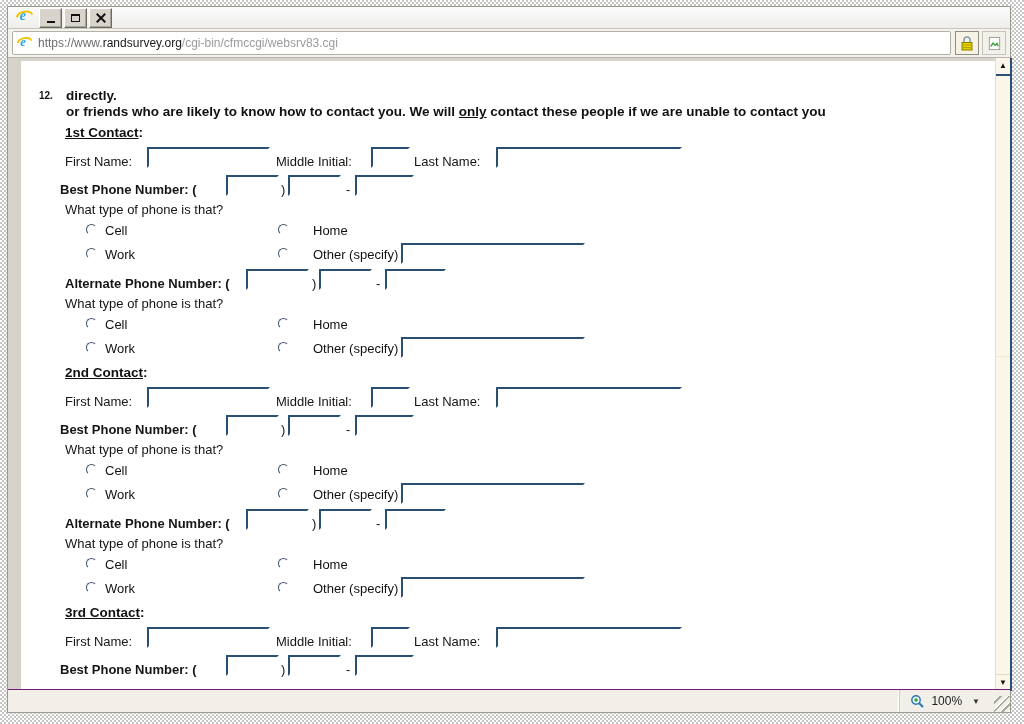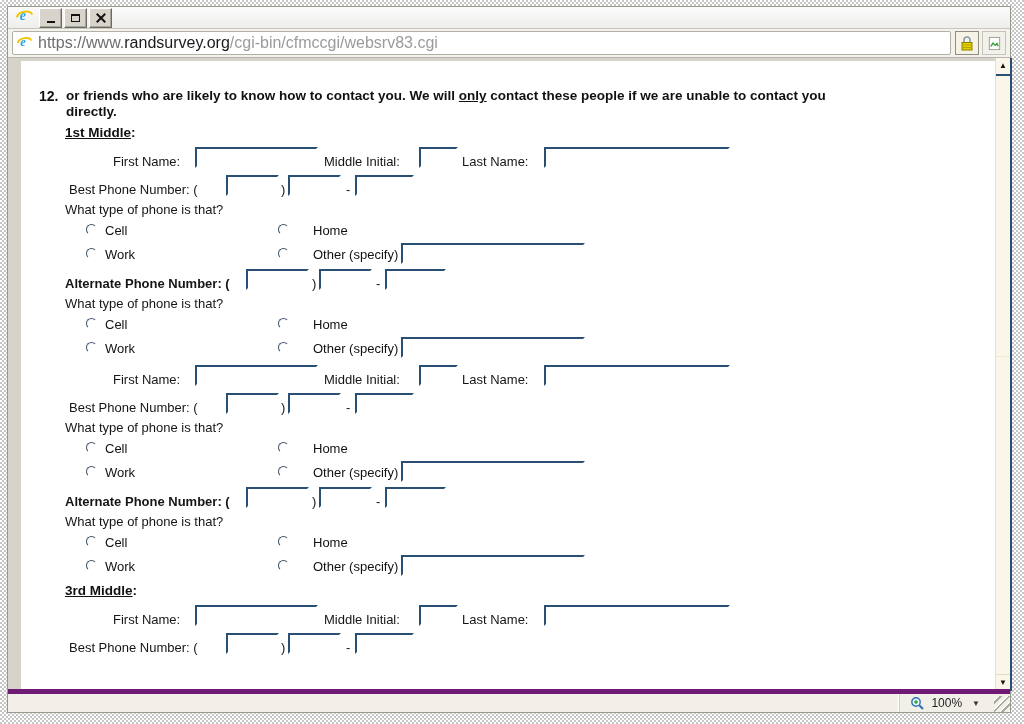--- a/index.html
+++ b/index.html
@@ -21,64 +21,64 @@
   .g-min{width:8px;height:2px;background:#111;margin-top:9px;}
   .g-max{width:9px;height:8px;border:1px solid #111;border-top:2px solid #111;box-sizing:border-box;}
   .g-close{position:relative;width:10px;height:10px;}
   .g-close:before,.g-close:after{content:"";position:absolute;left:4px;top:-1px;width:2px;height:12px;background:#111;}
   .g-close:before{transform:rotate(45deg);}
   .g-close:after{transform:rotate(-45deg);}
   
   .addressbar{position:absolute;left:0;top:22px;width:100%;height:29px;background:#f3f2ec;border-bottom:1px solid #b7b4ab;box-sizing:border-box;display:flex;align-items:center;padding:0 4px;}
   .urlfield{flex:1;height:22px;background:#fff;border:1px solid #b2afa6;border-radius:2px;display:flex;align-items:center;padding:0 4px;margin-right:4px;}
   .urlfield .ie-ico{margin-right:6px;}
-  .urltext{font-size:16px;white-space:nowrap;overflow:hidden;}
+  .urltext{font-size:12px;white-space:nowrap;overflow:hidden;}
   .u-scheme{color:#6e6e6e;}
   .u-domain{color:#1a1a1a;}
   .u-path{color:#9b9b9b;}
   .addrbtn{width:24px;height:24px;display:flex;align-items:center;justify-content:center;box-sizing:border-box;}
   .lockbtn{background:#f6f3e4;border:1px solid #8f8c83;margin-right:3px;}
   .pagebtn{background:#f3f2ea;border:1px solid #c6c3ba;}
   
   .content{position:absolute;left:13px;top:54px;width:974px;height:630px;background:#ffffff;overflow:hidden;color:#111;}
   .question{display:flex;padding-top:27px;}
-  .qnum{width:27px;padding-left:18px;font-size:14px;font-weight:bold;line-height:16px;flex:0 0 auto;}
+  .qnum{width:27px;padding-left:18px;font-size:10px;font-weight:bold;line-height:16px;flex:0 0 auto;}
   .qtext{font-size:13.5px;font-weight:bold;line-height:16px;white-space:nowrap;}
   .qtext u{text-decoration:underline;}
   .contact .heading{margin:4px 0 0 44px;height:18px;font-size:13.5px;font-weight:bold;line-height:18px;}
   .contact .heading .hd{text-decoration:underline;}
   .row{position:relative;font-size:13px;}
   .row .lbl{position:absolute;bottom:3px;white-space:nowrap;color:#151515;}
   .fld{position:absolute;top:1px;height:21px;background:#fff;border:2px solid transparent;border-top-color:#2a4f74;border-left-color:#2a4f74;box-sizing:border-box;font:13px "Liberation Sans",sans-serif;padding:0 2px;outline:none;}
-  .name-row{height:26px;margin-top:4px;margin-left:48px;}
+  .name-row{height:26px;margin-top:4px;}
   .phone-row{height:26px;margin-top:2px;}
   .whattype{height:18px;padding-left:13px;}
   .whattype .lbl{bottom:1px;}
   .radio-row{height:24px;}
   .radio{position:absolute;top:6px;width:11px;height:11px;border-radius:50%;box-sizing:border-box;border:1.5px solid #ffffff;border-top-color:#42526a;border-left-color:#42526a;background:#fff;}
   .radio-lbl{position:absolute;bottom:4px;font-size:13px;white-space:nowrap;}
   
   .c-fn-l{left:44px;} .c-fn-i{left:126px;width:123px;}
   .c-mi-l{left:255px;} .c-mi-i{left:350px;width:39px;}
   .c-ln-l{left:393px;} .c-ln-i{left:475px;width:186px;}
   
-  .bp-l{left:48px;} .bp-area{left:205px;width:53px;} .bp-p{left:260px;} .bp-pre{left:267px;width:53px;} .bp-d{left:325px;} .bp-line{left:334px;width:59px;}
+  .bp-l{left:39px;font-weight:bold;} .bp-area{left:205px;width:53px;} .bp-p{left:260px;} .bp-pre{left:267px;width:53px;} .bp-d{left:325px;} .bp-line{left:334px;width:59px;}
   
   .ap-l{left:44px;font-weight:bold;} .ap-area{left:225px;width:63px;} .ap-p{left:291px;} .ap-pre{left:298px;width:53px;} .ap-d{left:355px;} .ap-line{left:364px;width:61px;}
   .wt-l{left:44px;}
   .r1{left:65px;} .r1l{left:84px;} .r2{left:257px;} .r2l{left:292px;}
   .other-i{left:380px;width:184px;}
   
   .scrollbar{position:absolute;left:987px;top:51px;width:17px;height:633px;background:#fbf6e9;border-left:1px solid #e4dfcf;border-right:2px solid #2a4f74;box-sizing:border-box;}
   .sb-btn{position:absolute;left:0;width:14px;height:16px;background:#fbf6e9;color:#111;font-size:8px;line-height:16px;text-align:center;}
   .sb-up{top:0;border-bottom:2px solid #2a4f74;}
   .sb-down{bottom:0;border-top:1px solid #e0dac6;}
   .sb-thumb{position:absolute;left:0;top:18px;width:14px;height:280px;background:#fbf6e9;border-bottom:1px solid #efe8d2;}
   
-  .statusbar{position:absolute;left:0;bottom:0;width:100%;height:23px;background:#f1efe8;border-top:5px solid #701a75;box-sizing:border-box;display:flex;align-items:center;justify-content:flex-end;}
+  .statusbar{position:absolute;left:0;bottom:0;width:100%;height:23px;background:#f1efe8;border-top:1px solid #701a75;box-sizing:border-box;display:flex;align-items:center;justify-content:flex-end;}
   .zoomctl{display:flex;align-items:center;gap:6px;height:100%;border-left:1px solid #cfccc3;box-shadow:-1px 0 0 #ffffff;padding:0 8px 0 10px;}
   .zoomtext{font-size:12px;color:#222;}
   .zoom-arrow{font-size:8px;color:#333;padding:0 4px;}
   .grip{width:16px;height:16px;align-self:flex-end;margin-left:2px;background:
     repeating-linear-gradient(135deg,transparent 0 3px,#ffffff 3px 4px,#aba89f 4px 6px);}
 </style>
 </head>
 <body>
 
 <div class="stage">
@@ -127,27 +127,27 @@
           <rect x="2.5" y="1.5" width="11" height="13" fill="#ffffff" stroke="#9a9a9a" stroke-width="1"></rect>
           <path d="M4 11 L6.5 7.5 L8.8 10 L10.6 8 L12 11" stroke="#2f9e2f" stroke-width="1.4" fill="none"></path>
         </svg>
       </span>
     </div>
 
     <div class="content">
       <div class="question">
         <div class="qnum">12.</div>
         <div class="qtext">
+          <div>directly.</div>
           <div><span>or friends who are likely to know how to contact you. We will </span><u>only</u><span> contact these people if we are unable to contact you</span></div>
-          <div>directly.</div>
         </div>
       </div>
       <div id="contacts">
   <section class="contact">
-    <div class="heading"><span class="hd">1st Middle</span><span>:</span></div>
+    <div class="heading"><span class="hd">1st Contact</span><span>:</span></div>
 
     <div class="row name-row">
       <span class="lbl c-fn-l">First Name:</span>
       <input class="fld c-fn-i" style="">
       <span class="lbl c-mi-l">Middle Initial:</span>
       <input class="fld c-mi-i" style="">
       <span class="lbl c-ln-l">Last Name:</span>
       <input class="fld c-ln-i" style="">
     </div>
 
@@ -200,20 +200,21 @@
     <div class="row radio-row">
       <span class="radio r1"></span>
       <span class="radio-lbl r1l">Work</span>
       <span class="radio r2"></span>
       <span class="radio-lbl r2l">Other (specify)</span>
       <input class="fld other-i" style="">
     </div>
   </section>
 
   <section class="contact">
+    <div class="heading"><span class="hd">2nd Contact</span><span>:</span></div>
 
     <div class="row name-row">
       <span class="lbl c-fn-l">First Name:</span>
       <input class="fld c-fn-i" style="">
       <span class="lbl c-mi-l">Middle Initial:</span>
       <input class="fld c-mi-i" style="">
       <span class="lbl c-ln-l">Last Name:</span>
       <input class="fld c-ln-i" style="">
     </div>
 
@@ -266,21 +267,21 @@
     <div class="row radio-row">
       <span class="radio r1"></span>
       <span class="radio-lbl r1l">Work</span>
       <span class="radio r2"></span>
       <span class="radio-lbl r2l">Other (specify)</span>
       <input class="fld other-i" style="">
     </div>
   </section>
 
   <section class="contact">
-    <div class="heading"><span class="hd">3rd Middle</span><span>:</span></div>
+    <div class="heading"><span class="hd">3rd Contact</span><span>:</span></div>
 
     <div class="row name-row">
       <span class="lbl c-fn-l">First Name:</span>
       <input class="fld c-fn-i" style="">
       <span class="lbl c-mi-l">Middle Initial:</span>
       <input class="fld c-mi-i" style="">
       <span class="lbl c-ln-l">Last Name:</span>
       <input class="fld c-ln-i" style="">
     </div>
 

